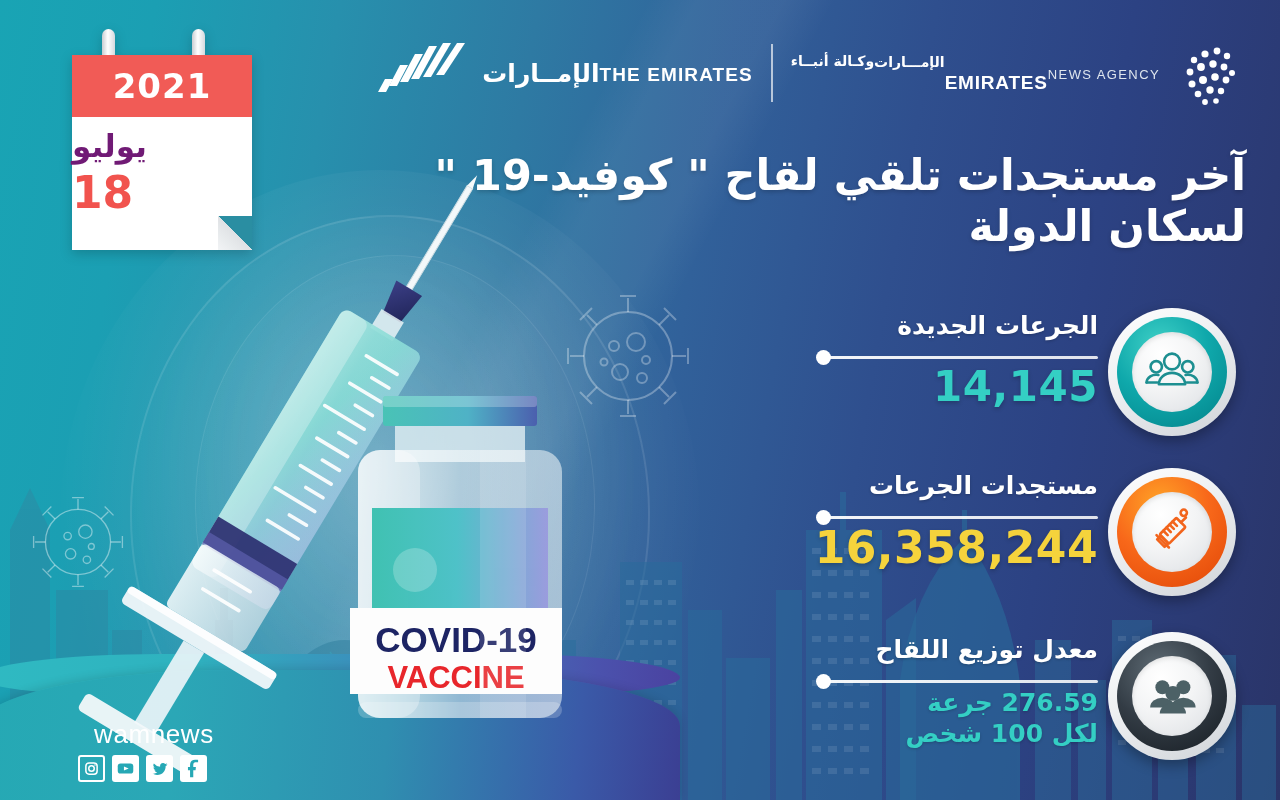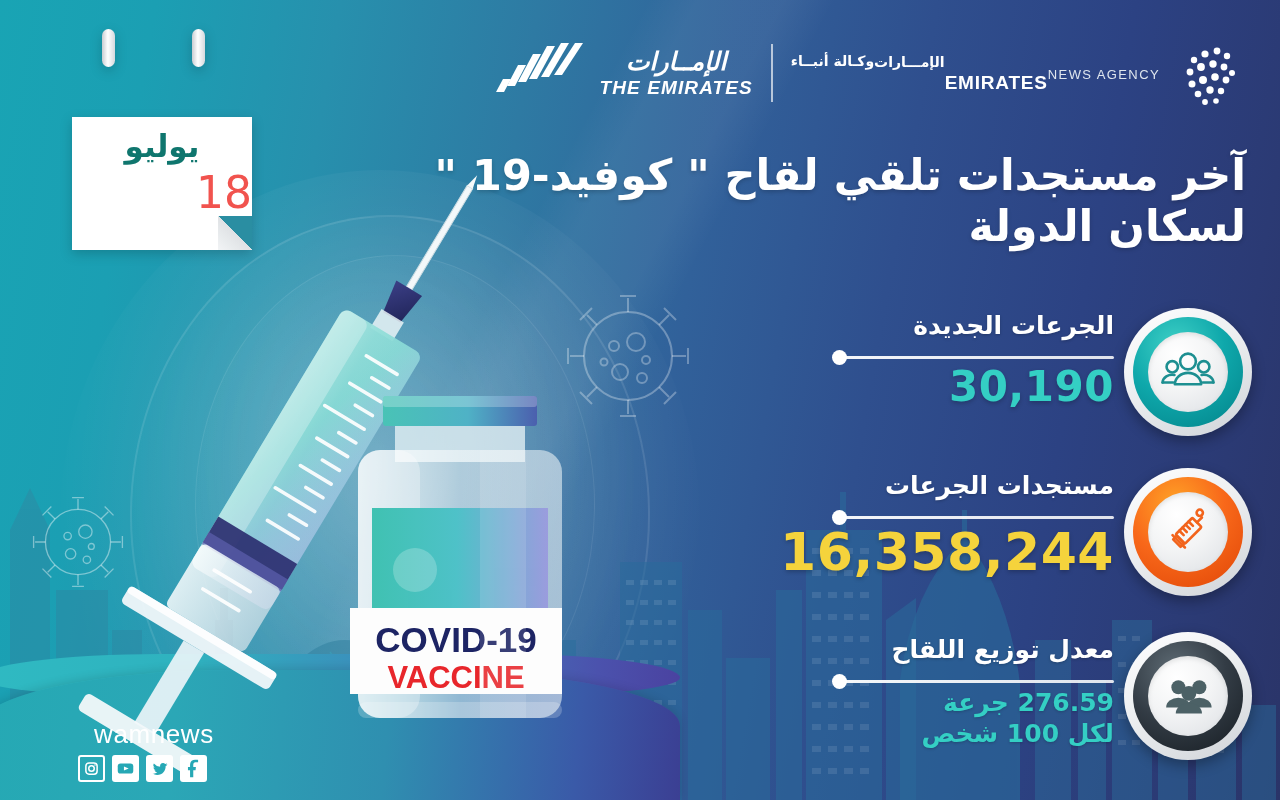--- a/index.html
+++ b/index.html
@@ -51,48 +51,48 @@
   
   .calendar{position:absolute;left:72px;top:55px;width:180px;height:195px;filter:drop-shadow(0 4px 6px rgba(0,0,0,.18));}
   .cal-ring{position:absolute;top:-26px;width:13px;height:38px;border-radius:7px;
     background:linear-gradient(90deg,#c9ccd1,#ffffff 45%,#d5d8dd);}
   .cal-ring.r1{left:30px;}
   .cal-ring.r2{left:120px;}
   .cal-head{position:absolute;left:0;top:0;width:180px;height:62px;background:#f15b56;
     display:flex;align-items:center;justify-content:center;}
   .cal-year{color:#fff;font-size:34px;font-weight:700;letter-spacing:1px;line-height:1;font-family:"DejaVu Sans",sans-serif;}
   .cal-body{position:absolute;left:0;top:62px;width:180px;height:133px;background:#fff;}
-  .cal-month{position:absolute;top:12px;left:0;right:0;text-align:center;color:#0f766e;
+  .cal-month{position:absolute;top:12px;left:0;right:0;text-align:left;color:#701a75;
     font-size:31px;font-weight:700;line-height:1.1;}
-  .cal-day{position:absolute;top:54px;left:0;right:0;text-align:right;color:#f1534e;
-    font-size:44px;font-weight:400;line-height:1;font-family:"DejaVu Sans",sans-serif;}
+  .cal-day{position:absolute;top:54px;left:0;right:0;text-align:left;color:#f1534e;
+    font-size:44px;font-weight:700;line-height:1;font-family:"DejaVu Sans",sans-serif;}
   .cal-fold{position:absolute;right:0;bottom:0;width:34px;height:34px;
     background:linear-gradient(225deg,#2a8ea2 0%,#2a8ea2 49%,#dfe2e5 50%,#f2f4f6 100%);}
 
   
   .logos{position:absolute;right:30px;top:34px;display:flex;align-items:center;gap:18px;direction:ltr;}
   .logo-emirates{display:flex;align-items:center;gap:14px;}
-  .logo-em-text{display:flex;flex-direction:column;align-items:center;line-height:1;font-style:italic;}
+  .logo-em-text{display:flex;flex-direction:row;align-items:flex-start;line-height:1;}
   .logo-em-ar{color:#fff;font-size:25px;font-weight:700;letter-spacing:1px;}
   .logo-em-en{color:#fff;font-size:19px;font-weight:700;letter-spacing:1.1px;margin-top:4px;font-family:"Liberation Sans",sans-serif;}
   .logo-divider{width:2px;height:58px;background:rgba(255,255,255,.65);}
   .logo-wam{display:flex;align-items:center;gap:12px;}
   .logo-wam-text{display:flex;flex-direction:row;align-items:flex-start;line-height:1.05;}
   .logo-wam-ar1{color:#fff;font-size:14px;font-weight:600;letter-spacing:.5px;}
   .logo-wam-ar2{color:#fff;font-size:14px;font-weight:600;letter-spacing:.5px;margin-top:1px;}
   .logo-wam-en1{color:#fff;font-size:19px;font-weight:600;letter-spacing:.8px;margin-top:19px;font-family:"Liberation Sans",sans-serif;}
   .logo-wam-en2{color:#dfe6ee;font-size:13px;font-weight:400;letter-spacing:1.4px;margin-top:14px;font-family:"Liberation Sans",sans-serif;}
 
   
   .title{position:absolute;right:34px;top:150px;width:820px;text-align:right;color:#fff;}
   .title-l1{font-size:43px;font-weight:700;line-height:1.18;text-shadow:0 2px 4px rgba(0,0,0,.18);}
   .title-l2{font-size:43px;font-weight:700;line-height:1.18;text-shadow:0 2px 4px rgba(0,0,0,.18);}
 
   
-  .stat{position:absolute;right:18px;width:430px;height:140px;}
+  .stat{position:absolute;right:34px;width:430px;height:140px;}
   .stat#stat1{top:308px;}
   .stat#stat2{top:468px;}
   .stat#stat3{top:632px;}
 
   .stat-badge{position:absolute;right:10px;top:0;width:128px;height:128px;border-radius:50%;
     display:flex;align-items:center;justify-content:center;
     box-shadow:0 5px 14px rgba(0,0,0,.32);}
   .badge-ring{position:absolute;inset:0;border-radius:50%;
     background:linear-gradient(150deg,#ffffff 0%,#eef0f2 42%,#cfd3d8 100%);}
   .badge-color{position:absolute;inset:9px;border-radius:50%;}
@@ -488,20 +488,23 @@
       <text x="456" y="688" text-anchor="middle" font-family="Liberation Sans, sans-serif" font-size="31" font-weight="700" fill="#e8262b">VACCINE</text>
 
       <rect x="480" y="450" width="46" height="268" fill="#ffffff" opacity=".12"></rect>
       <rect x="358" y="702" width="204" height="16" rx="8" fill="#ffffff" opacity=".22"></rect>
     </g>
   </svg>
 
   <div class="calendar">
     <div class="cal-ring r1"></div>
     <div class="cal-ring r2"></div>
+    <div class="cal-head">
+      <span class="cal-year">2021</span>
+    </div>
     <div class="cal-body">
       <div class="cal-month">يوليو</div>
       <div class="cal-day">18</div>
       <div class="cal-fold"></div>
     </div>
   </div>
 
   <div class="logos">
     <div class="logo-emirates">
       <svg width="92" height="62" viewBox="0 0 92 62">
@@ -559,21 +562,21 @@
   <div class="title">
     <div class="title-l1">آخر مستجدات تلقي لقاح " كوفيد-19 "</div>
     <div class="title-l2">لسكان الدولة</div>
   </div>
 
   <div class="stat" id="stat1">
     <div class="stat-text">
       <div class="stat-label">الجرعات الجديدة</div>
     </div>
     <div class="stat-rule"></div>
-    <div class="stat-value" style="color:#34cfc4">30,190</div>
+    <div class="stat-value" style="color:#34cfc4">14,145</div>
     <div class="stat-badge">
       <div class="badge-ring"></div>
       <div class="badge-color" style="background:radial-gradient(circle at 38% 26%,#3fd0c6 0%,#0fa8ab 46%,#028289 100%)"></div>
       <div class="badge-inner">
         <svg viewBox="0 0 64 64">
           <g fill="none" stroke="#1d8f91" stroke-width="3" stroke-linejoin="round" stroke-linecap="round">
             <circle cx="32" cy="20" r="9"></circle>
             <path d="M17 46 a15 13 0 0 1 30 0 Z"></path>
             <circle cx="14" cy="26" r="6.5"></circle>
             <path d="M3 44 a11 9 0 0 1 13.5 -8.6"></path>
@@ -585,21 +588,21 @@
         </svg>
       </div>
     </div>
   </div>
 
   <div class="stat" id="stat2">
     <div class="stat-text">
       <div class="stat-label">مستجدات الجرعات</div>
     </div>
     <div class="stat-rule"></div>
-    <div class="stat-value" style="color:#f5d33c;font-size:52px">16,358,244</div>
+    <div class="stat-value" style="color:#f5d33c;font-size:44px">16,358,244</div>
     <div class="stat-badge">
       <div class="badge-ring"></div>
       <div class="badge-color" style="background:radial-gradient(circle at 38% 24%,#ffa227 0%,#f8681a 46%,#e04506 100%)"></div>
       <div class="badge-inner">
         <svg viewBox="0 0 64 64">
           <g fill="none" stroke="#f2641c" stroke-width="3" stroke-linecap="round" stroke-linejoin="round" transform="rotate(-45 32 32)">
             <rect x="20" y="24" width="27" height="15" rx="1.5"></rect>
             <path d="M47 31.5 h8"></path>
             <path d="M14 26 h6 v12 h-6 Z"></path>
             <path d="M17 22 v20"></path>

